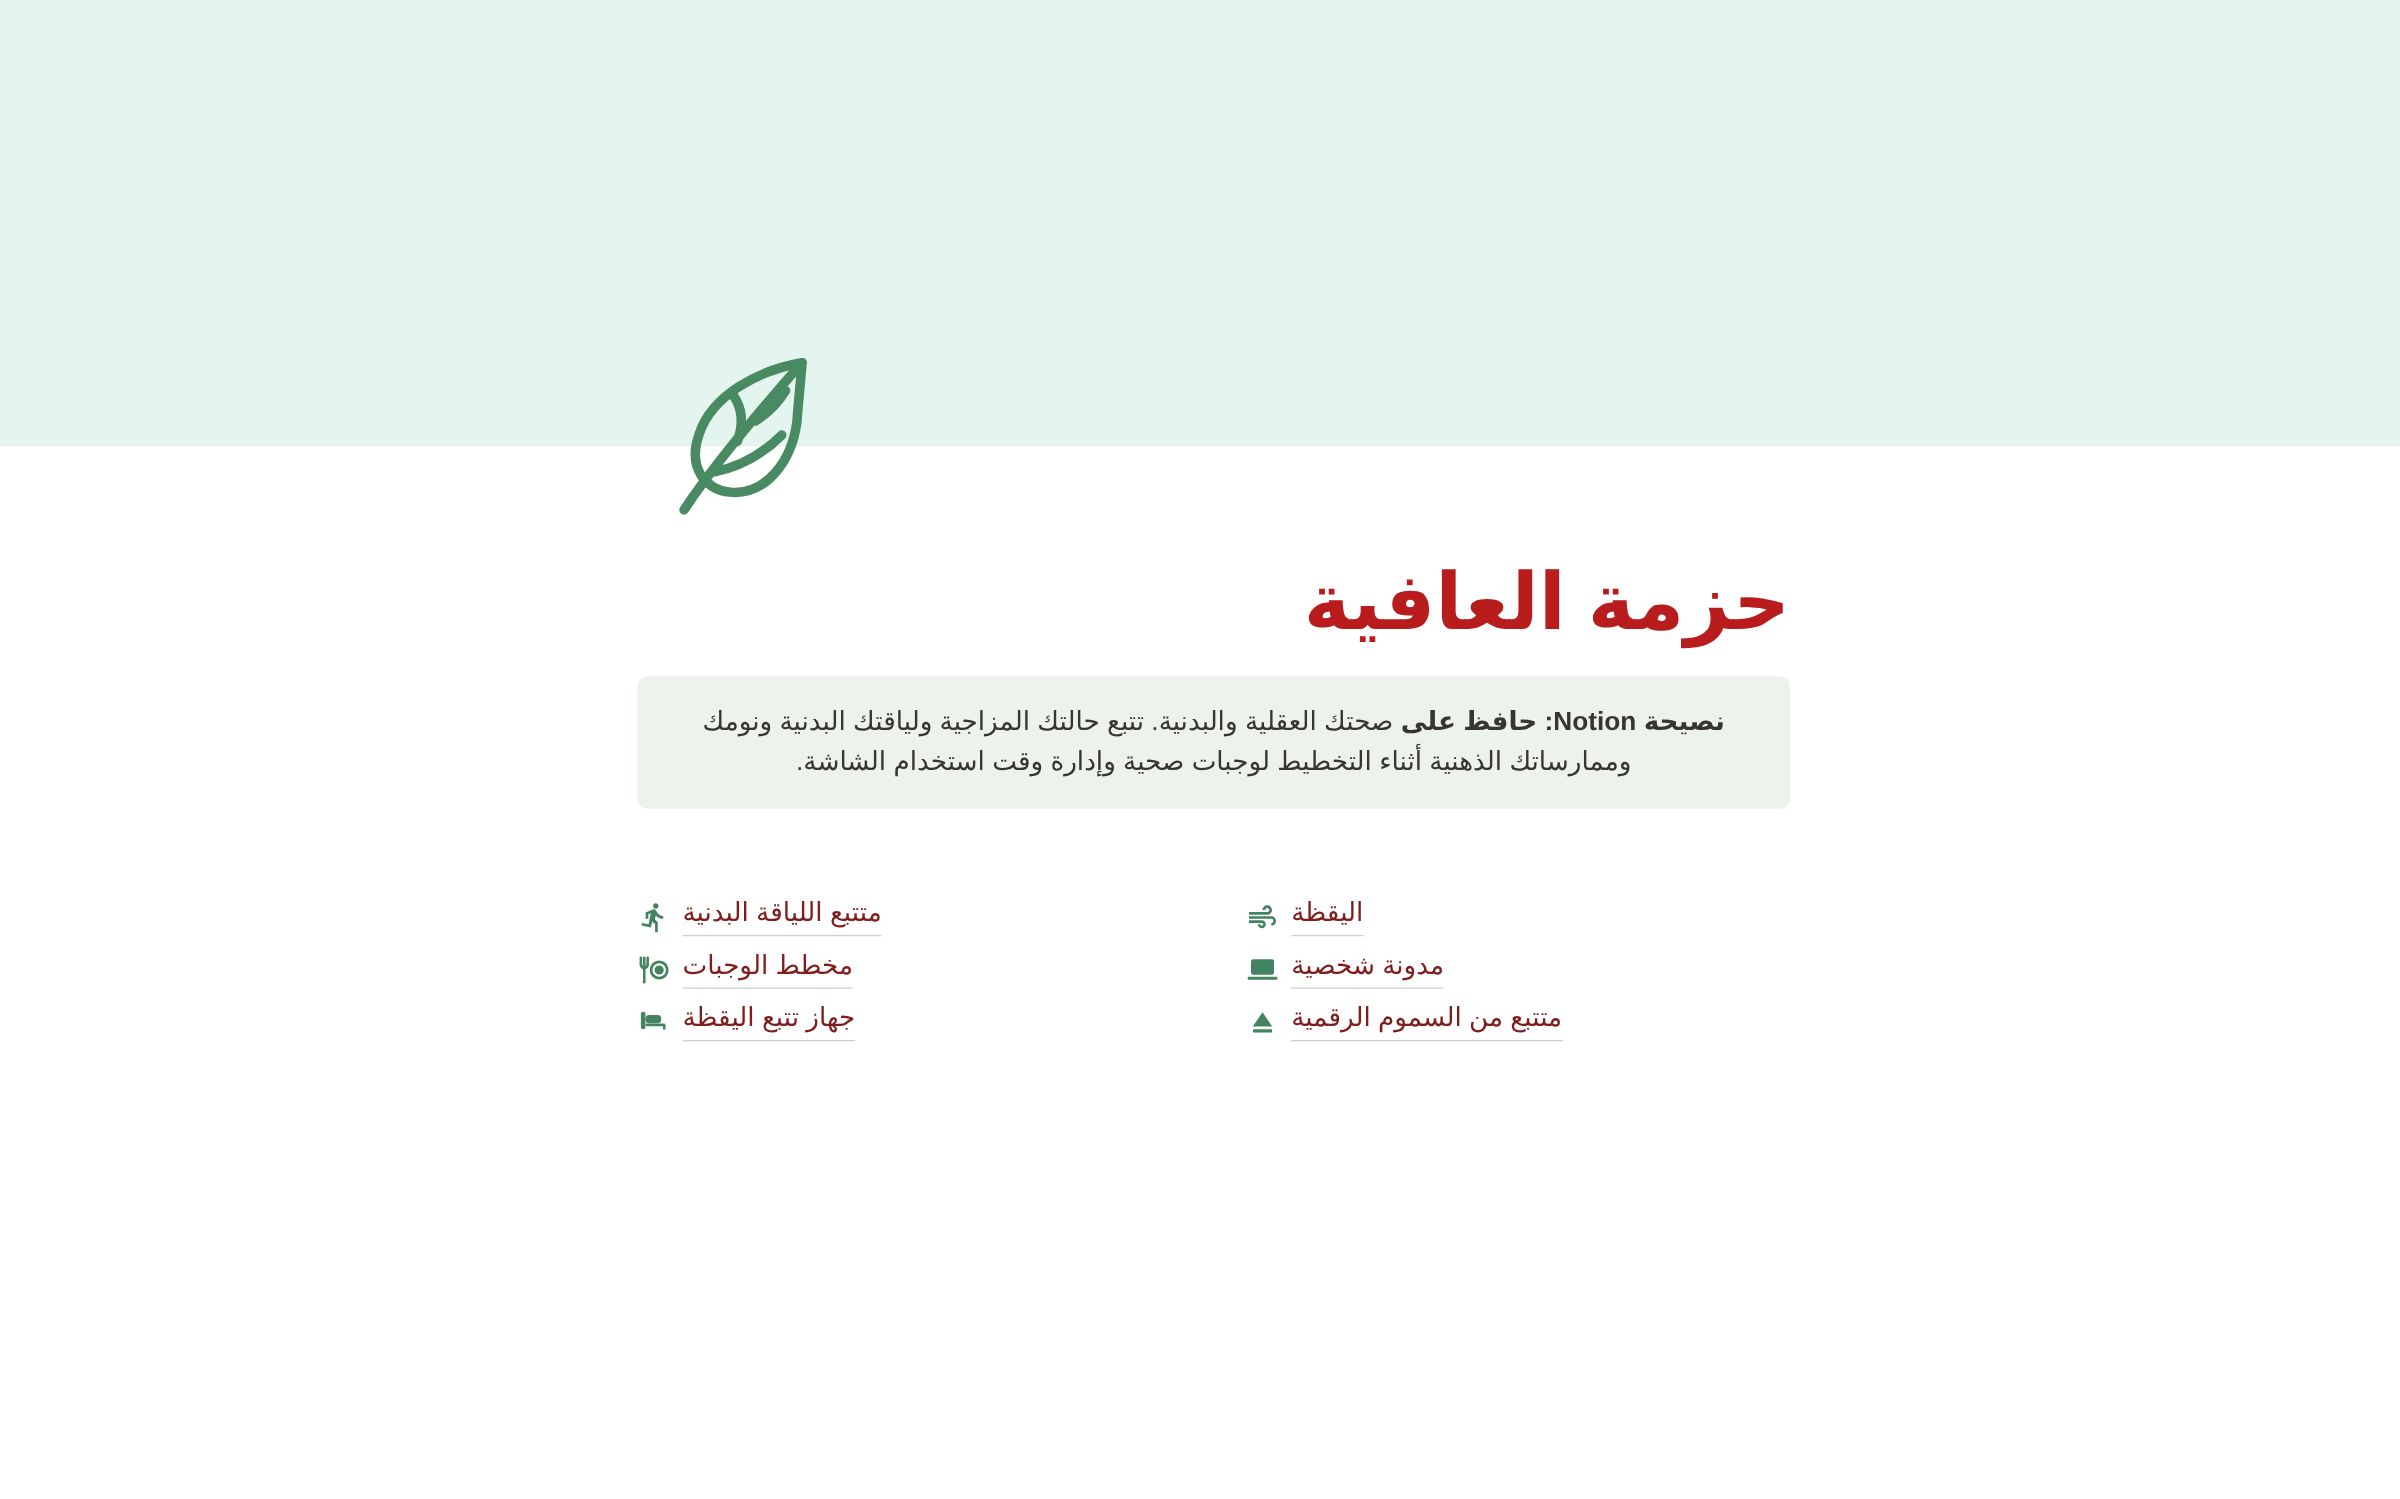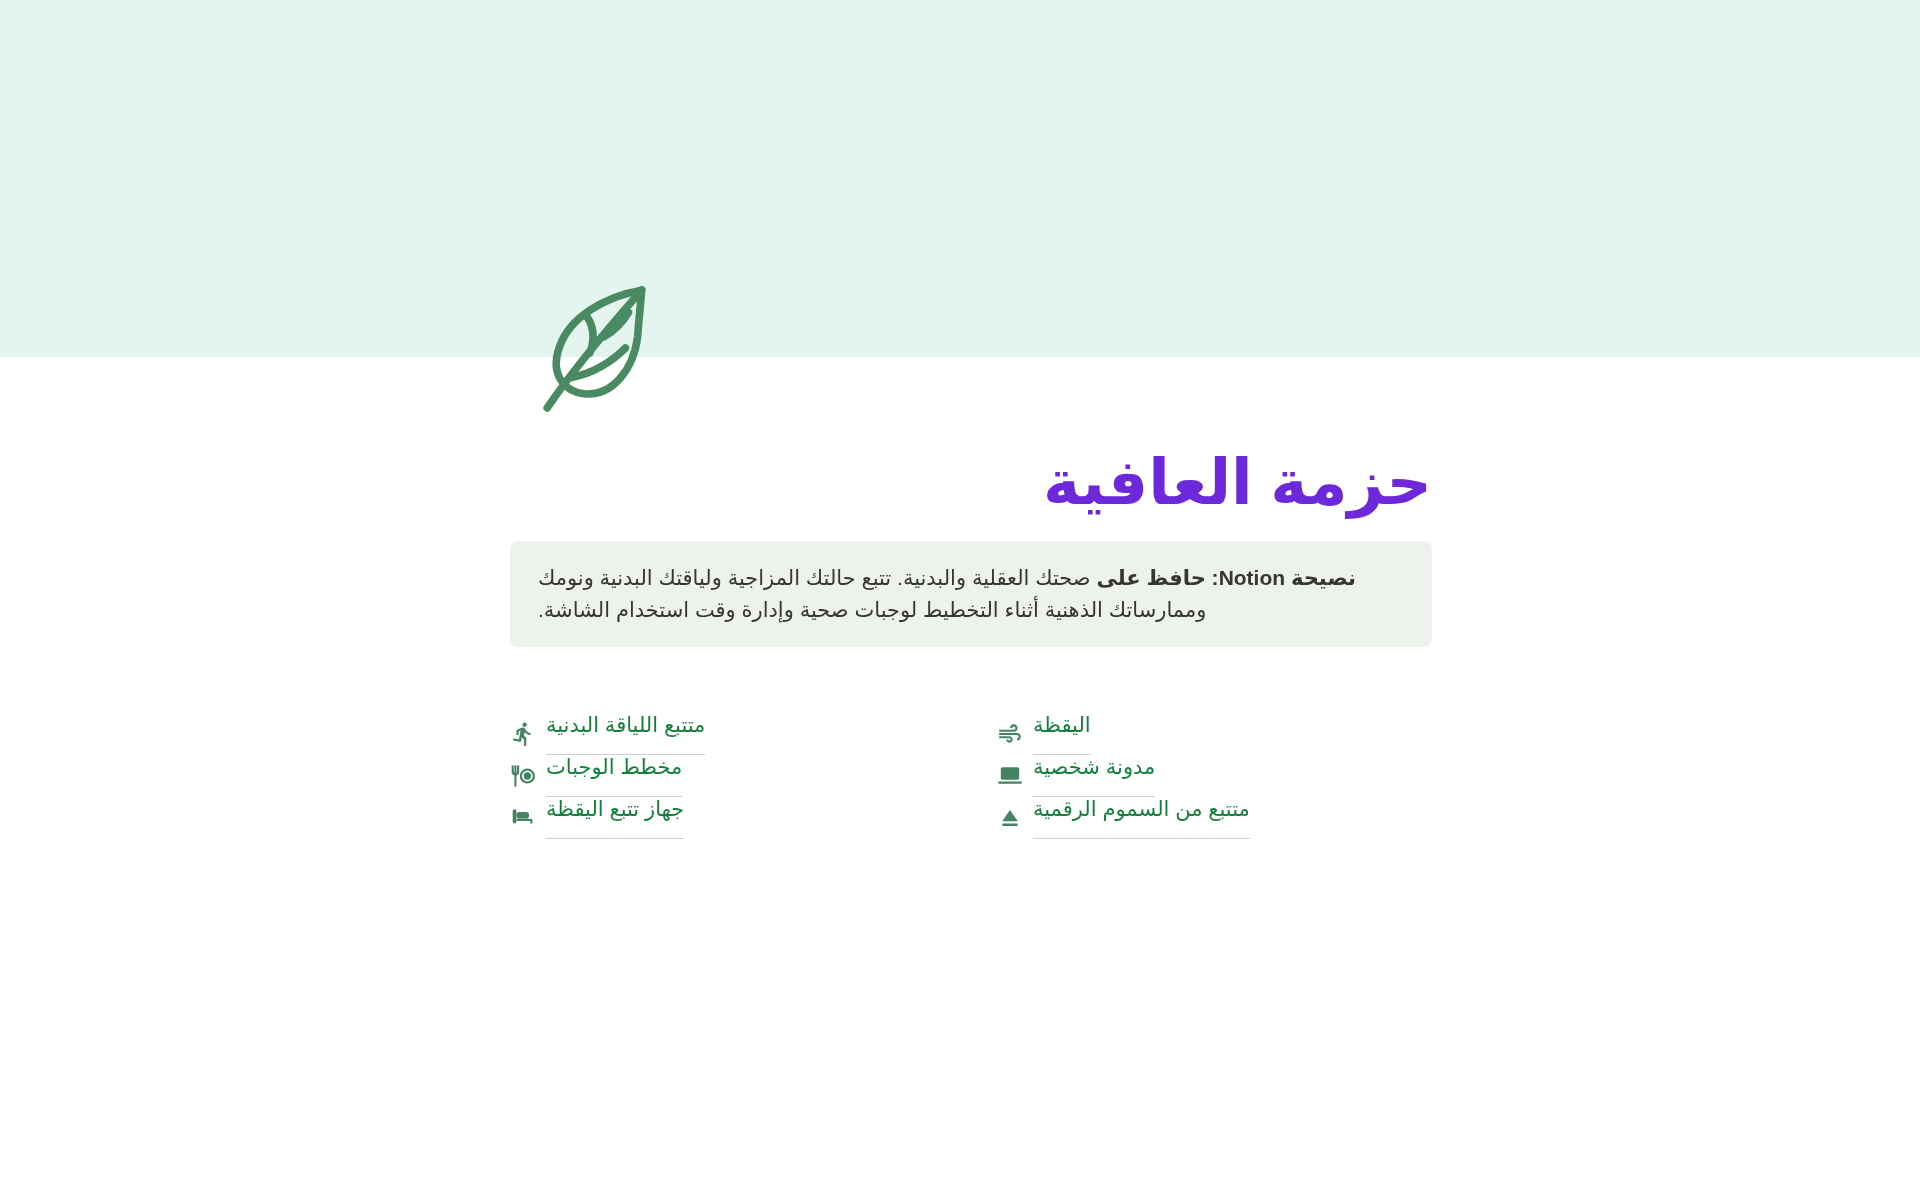--- a/index.html
+++ b/index.html
@@ -23,30 +23,30 @@
   .content {
     position:absolute; left:510px; top:357px; width:922px;
   }
   .page-title {
     margin-top:88px;
     direction:rtl;
     text-align:right;
     font-size:63px;
     font-weight:700;
     line-height:1.2;
-    color:#6d28d9;
+    color:#b91c1c;
     letter-spacing:-0.5px;
   }
   .callout {
     margin-top:20px;
     background:#edf3ec;
     border-radius:8px;
     padding:21px 28px;
     direction:rtl;
-    text-align:left;
+    text-align:center;
     font-size:21px;
     line-height:32px;
     color:#37352f;
   }
   .callout b { font-weight:700; }
   .columns {
     display:flex;
     margin-top:72px;
   }
   .col-1 { width:441px; }
@@ -62,23 +62,23 @@
   .page-link .li {
     width:26px; height:26px;
     flex:0 0 26px;
     margin-right:10px;
     display:flex; align-items:center; justify-content:center;
   }
   .page-link .lbl {
     direction:rtl;
     font-size:21px;
     line-height:26px;
-    color:#15803d;
+    color:#7f1d1d;
     border-bottom:1px solid rgba(55,53,47,0.24);
-    padding-bottom:16px;
+    padding-bottom:4px;
     white-space:nowrap;
   }
   svg { display:block; }
 </style>
 </head>
 <body>
 
 <div class="cover"></div>
 
 <div class="page-icon">

